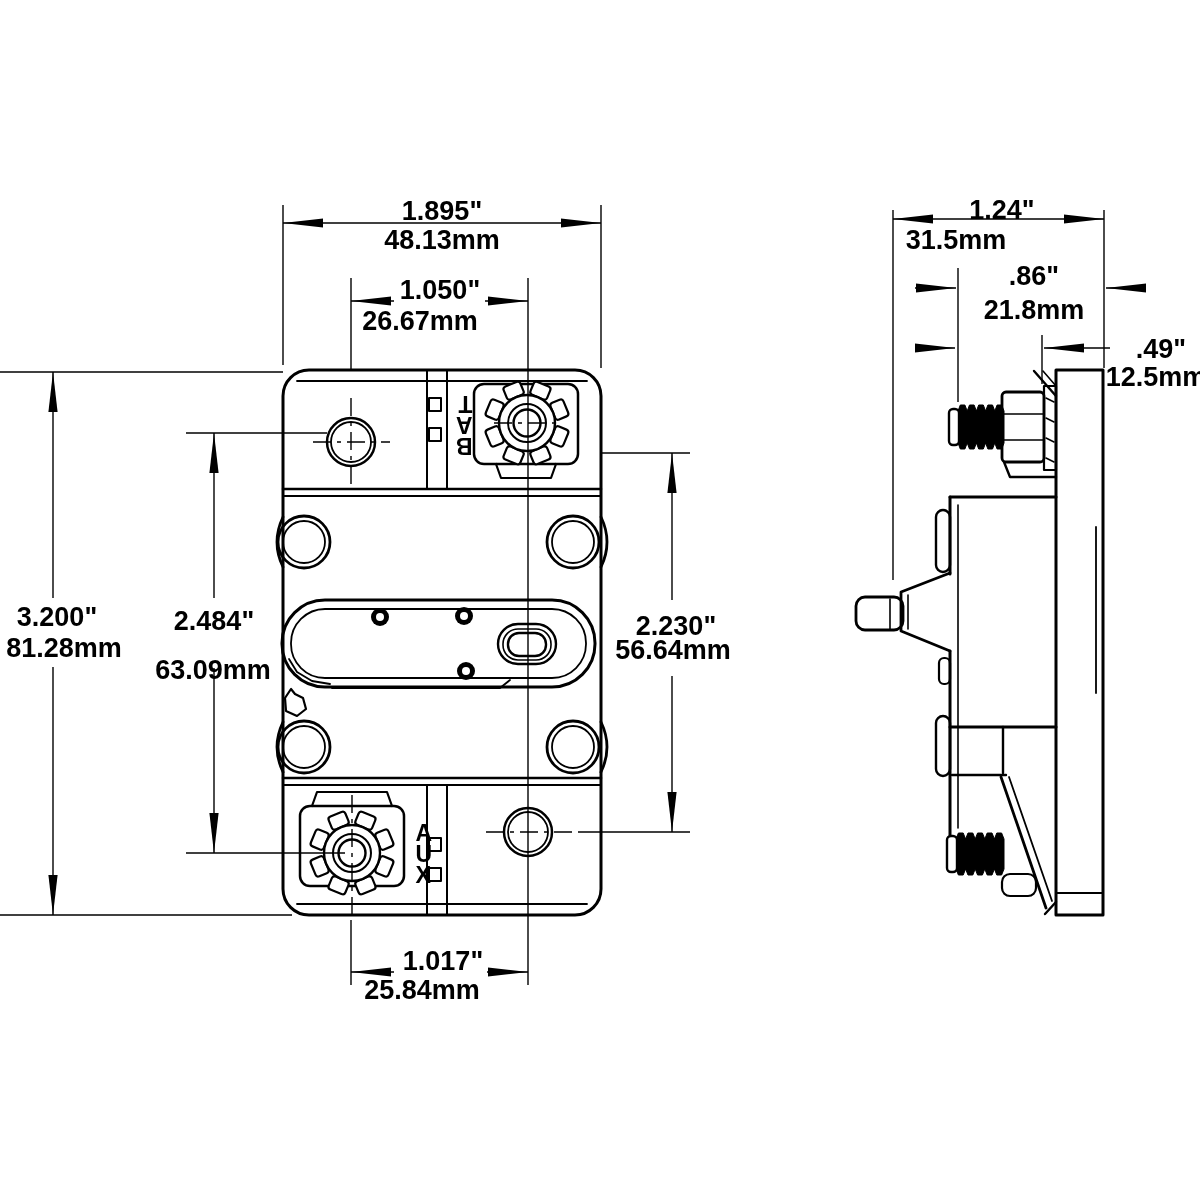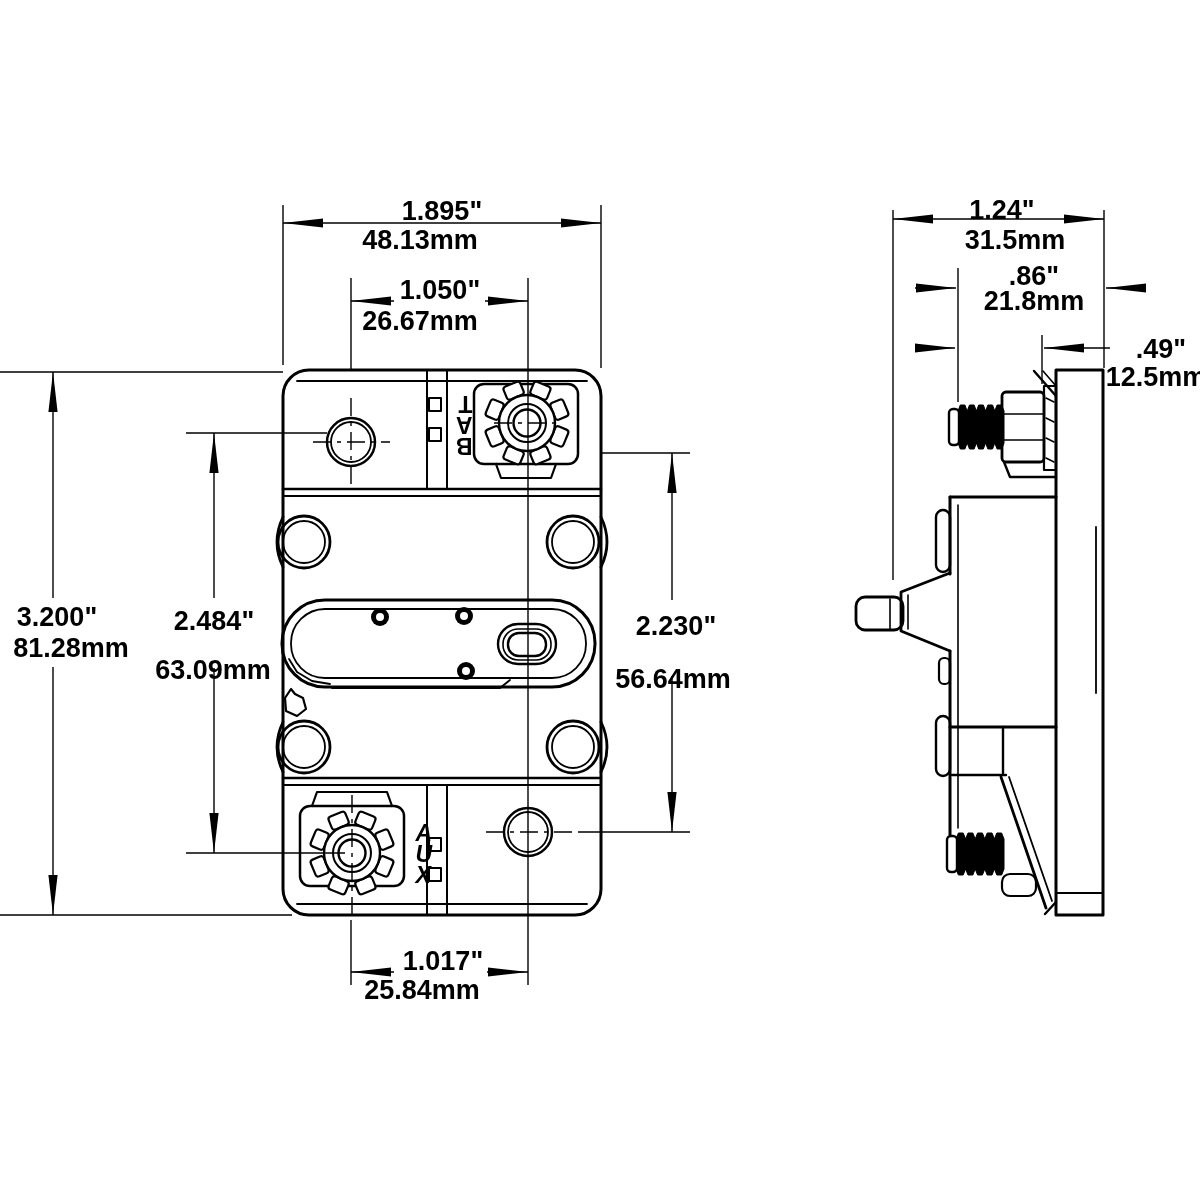--- a/index.html
+++ b/index.html
@@ -4,21 +4,21 @@
 <style>
   html,body{margin:0;padding:0;background:#fff;}
   #canvas{position:relative;width:1200px;height:1200px;background:#ffffff;overflow:hidden;
           font-family:"Liberation Sans",sans-serif;}
   #drawing{position:absolute;left:0;top:0;}
   .dimtext{position:absolute;transform:translate(-50%,-50%);font-weight:bold;font-size:27px;
            color:#000;white-space:nowrap;}
   .vlabel{position:absolute;font-weight:bold;font-size:23px;line-height:0.92;width:1ch;
           word-break:break-all;text-align:center;color:#000;}
   .vlabel.flip{transform:translate(-50%,-50%) rotate(180deg);}
-  .vlabel.up{transform:translate(-50%,-50%);font-style:italic;}
+  .vlabel.up{transform:translate(-50%,-50%);}
 </style>
 </head>
 <body>
 
 <div id="canvas">
 
 <svg id="drawing" width="1200" height="1200" viewBox="0 0 1200 1200">
   <defs>
     <marker id="arrE" markerUnits="userSpaceOnUse" markerWidth="42" markerHeight="12" refX="40" refY="6" orient="auto">
       <path d="M0,1.4 L40,6 L0,10.6 Z" fill="#000"></path>
@@ -234,34 +234,34 @@
     <line x1="487" y1="972" x2="528" y2="972" marker-end="url(#arrE)"></line>
     <line x1="893" y1="219" x2="1104" y2="219" marker-start="url(#arrS)" marker-end="url(#arrE)"></line>
     <line x1="915" y1="288" x2="956" y2="288" marker-end="url(#arrE)"></line>
     <line x1="1146" y1="288" x2="1106" y2="288" marker-end="url(#arrE)"></line>
     <line x1="915" y1="348" x2="955" y2="348" marker-end="url(#arrE)"></line>
     <line x1="1110" y1="348" x2="1044" y2="348" marker-end="url(#arrE)"></line>
   </g>
 </svg>
 
 <div class="dimtext" style="left:442px;top:211px">1.895"</div>
-<div class="dimtext" style="left:420px;top:240px">48.13mm</div>
+<div class="dimtext" style="left:442px;top:240px">48.13mm</div>
 <div class="dimtext" style="left:440px;top:290px">1.050"</div>
 <div class="dimtext" style="left:420px;top:321px">26.67mm</div>
 <div class="dimtext" style="left:57px;top:617px">3.200"</div>
-<div class="dimtext" style="left:71px;top:648px">81.28mm</div>
+<div class="dimtext" style="left:64px;top:648px">81.28mm</div>
 <div class="dimtext" style="left:214px;top:621px">2.484"</div>
 <div class="dimtext" style="left:213px;top:670px">63.09mm</div>
 <div class="dimtext" style="left:676px;top:626px">2.230"</div>
-<div class="dimtext" style="left:673px;top:679px">56.64mm</div>
+<div class="dimtext" style="left:673px;top:650px">56.64mm</div>
 <div class="dimtext" style="left:443px;top:961px">1.017"</div>
 <div class="dimtext" style="left:422px;top:990px">25.84mm</div>
 <div class="dimtext" style="left:1002px;top:210px">1.24"</div>
-<div class="dimtext" style="left:1015px;top:240px">31.5mm</div>
+<div class="dimtext" style="left:956px;top:240px">31.5mm</div>
 <div class="dimtext" style="left:1034px;top:276px">.86"</div>
-<div class="dimtext" style="left:1034px;top:301px">21.8mm</div>
+<div class="dimtext" style="left:1034px;top:310px">21.8mm</div>
 <div class="dimtext" style="left:1161px;top:349px">.49"</div>
 <div class="dimtext" style="left:1156px;top:377px">12.5mm</div>
 
 <div class="vlabel flip" style="left:466px;top:424px">BAT</div>
 <div class="vlabel up" style="left:422px;top:855px">AUX</div>
 
 </div>
 
 </body></html>

